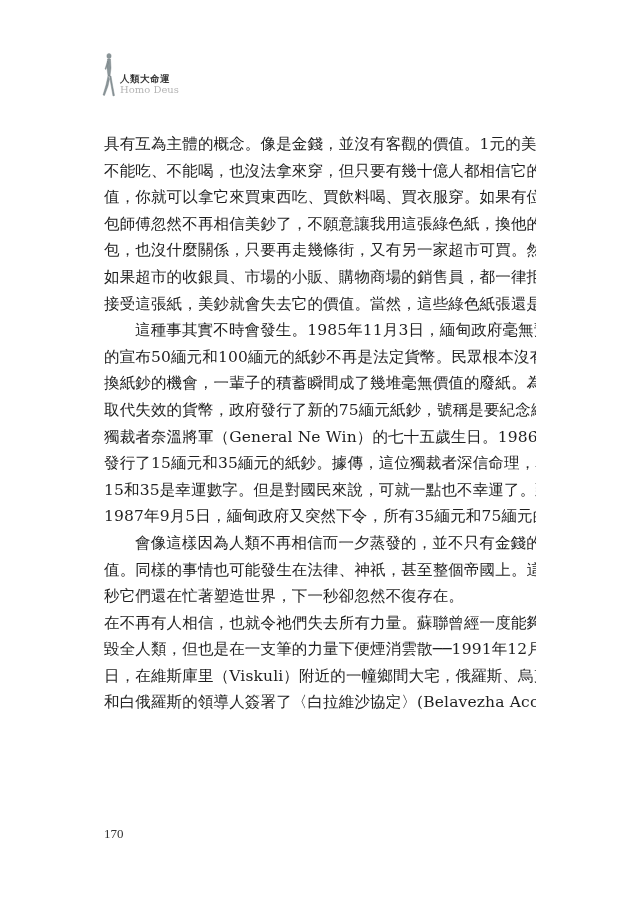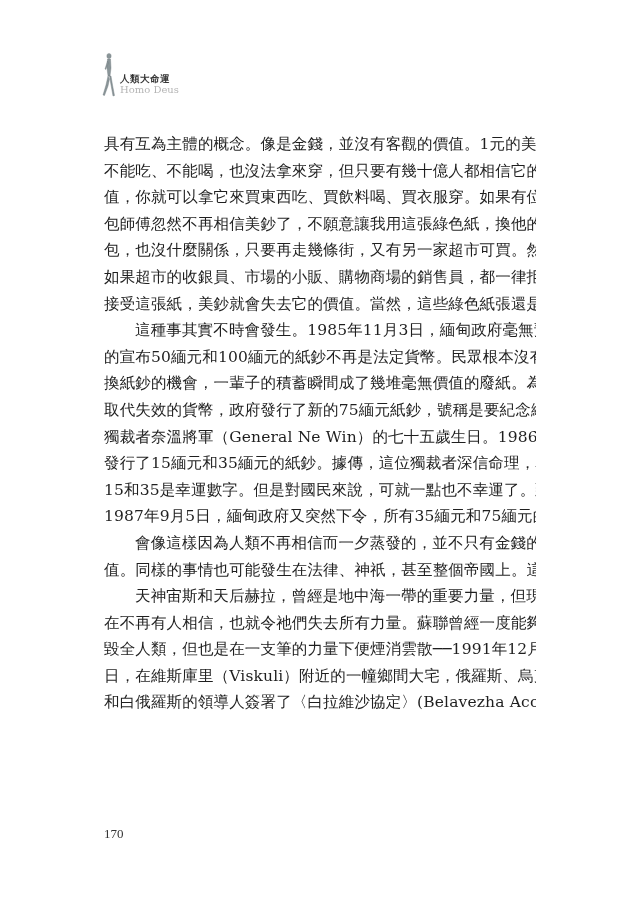--- a/index.html
+++ b/index.html
@@ -106,20 +106,20 @@
   <div class="line indent">這種事其實不時會發生。1985年11月3日，緬甸政府毫無預警</div>
   <div class="line">的宣布50緬元和100緬元的紙鈔不再是法定貨幣。民眾根本沒有兌</div>
   <div class="line">換紙鈔的機會，一輩子的積蓄瞬間成了幾堆毫無價值的廢紙。為了</div>
   <div class="line">取代失效的貨幣，政府發行了新的75緬元紙鈔，號稱是要紀念緬甸</div>
   <div class="line">獨裁者奈溫將軍（General Ne Win）的七十五歲生日。1986年8月又</div>
   <div class="line">發行了15緬元和35緬元的紙鈔。據傳，這位獨裁者深信命理，相信</div>
   <div class="line">15和35是幸運數字。但是對國民來說，可就一點也不幸運了。到了</div>
   <div class="line">1987年9月5日，緬甸政府又突然下令，所有35緬元和75緬元的紙</div>
   <div class="line indent">會像這樣因為人類不再相信而一夕蒸發的，並不只有金錢的價</div>
   <div class="line">值。同樣的事情也可能發生在法律、神祇，甚至整個帝國上。這一</div>
-  <div class="line indent">天神宙斯和天后赫拉，曾經是地中海一帶的重要力量，但現</div>
+  <div class="line last">秒它們還在忙著塑造世界，下一秒卻忽然不復存在。</div>
   <div class="line">在不再有人相信，也就令祂們失去所有力量。蘇聯曾經一度能夠摧</div>
   <div class="line">毀全人類，但也是在一支筆的力量下便煙消雲散──1991年12月8</div>
   <div class="line">日，在維斯庫里（Viskuli）附近的一幢鄉間大宅，俄羅斯、烏克蘭</div>
   <div class="line">和白俄羅斯的領導人簽署了〈白拉維沙協定〉(Belavezha Accords)，</div>
 </div>
 
 <div class="page-number">170</div>
 
 </body></html>

